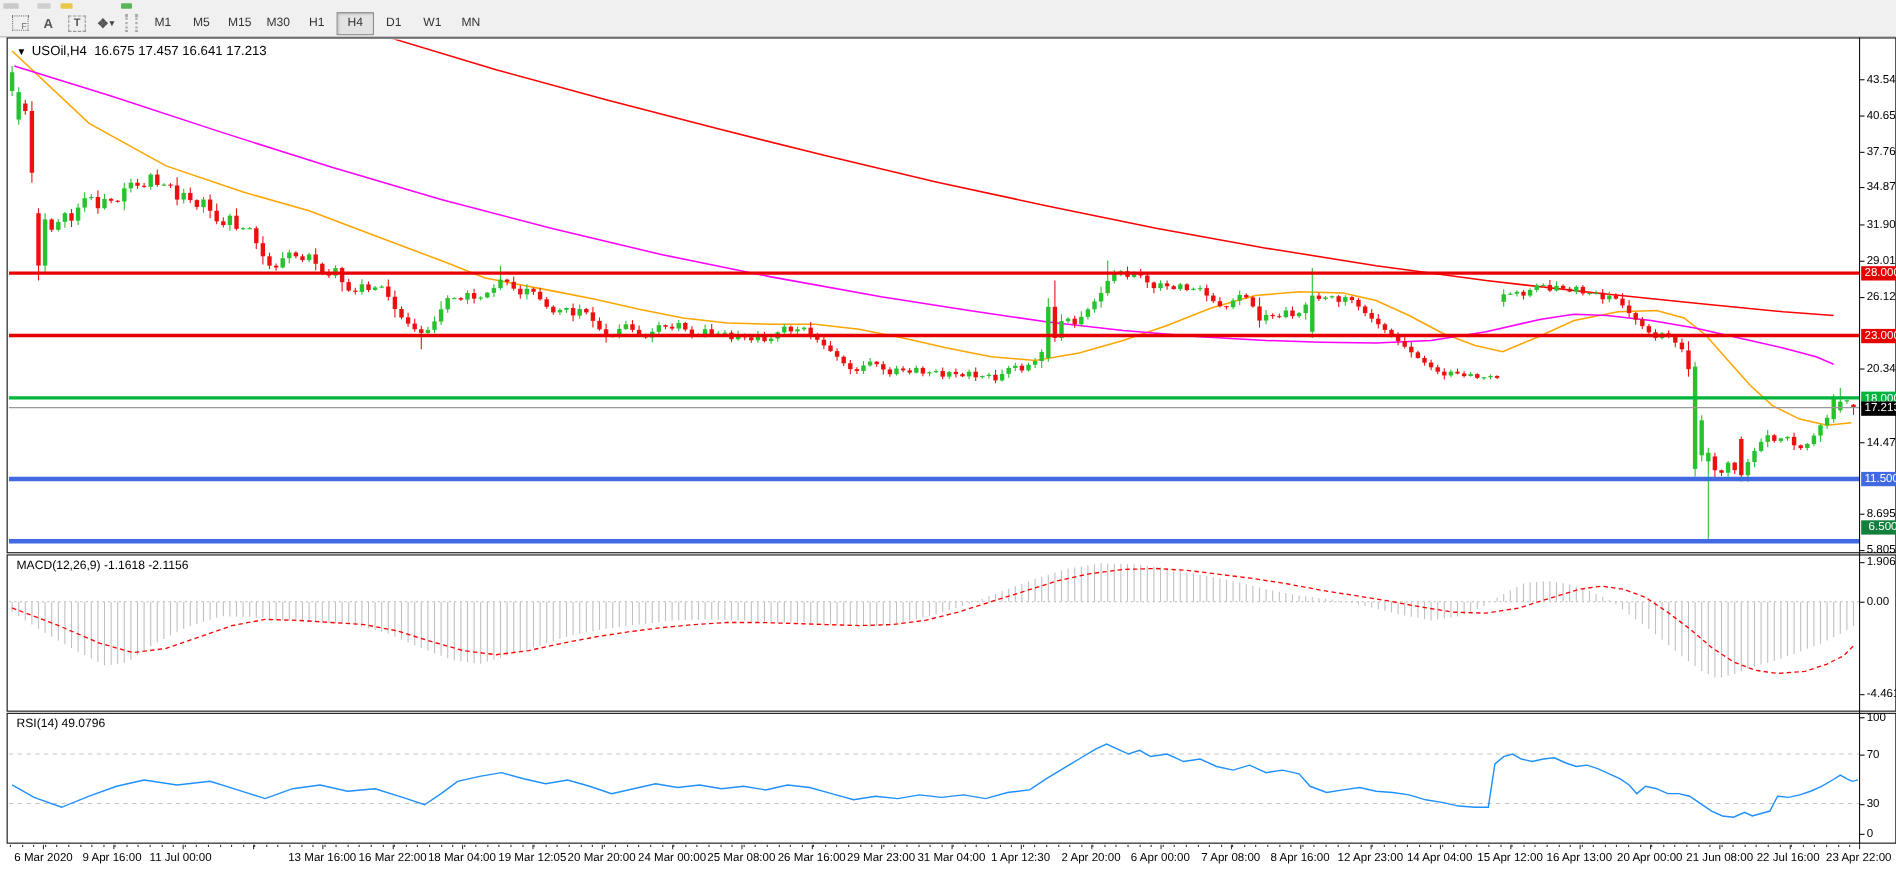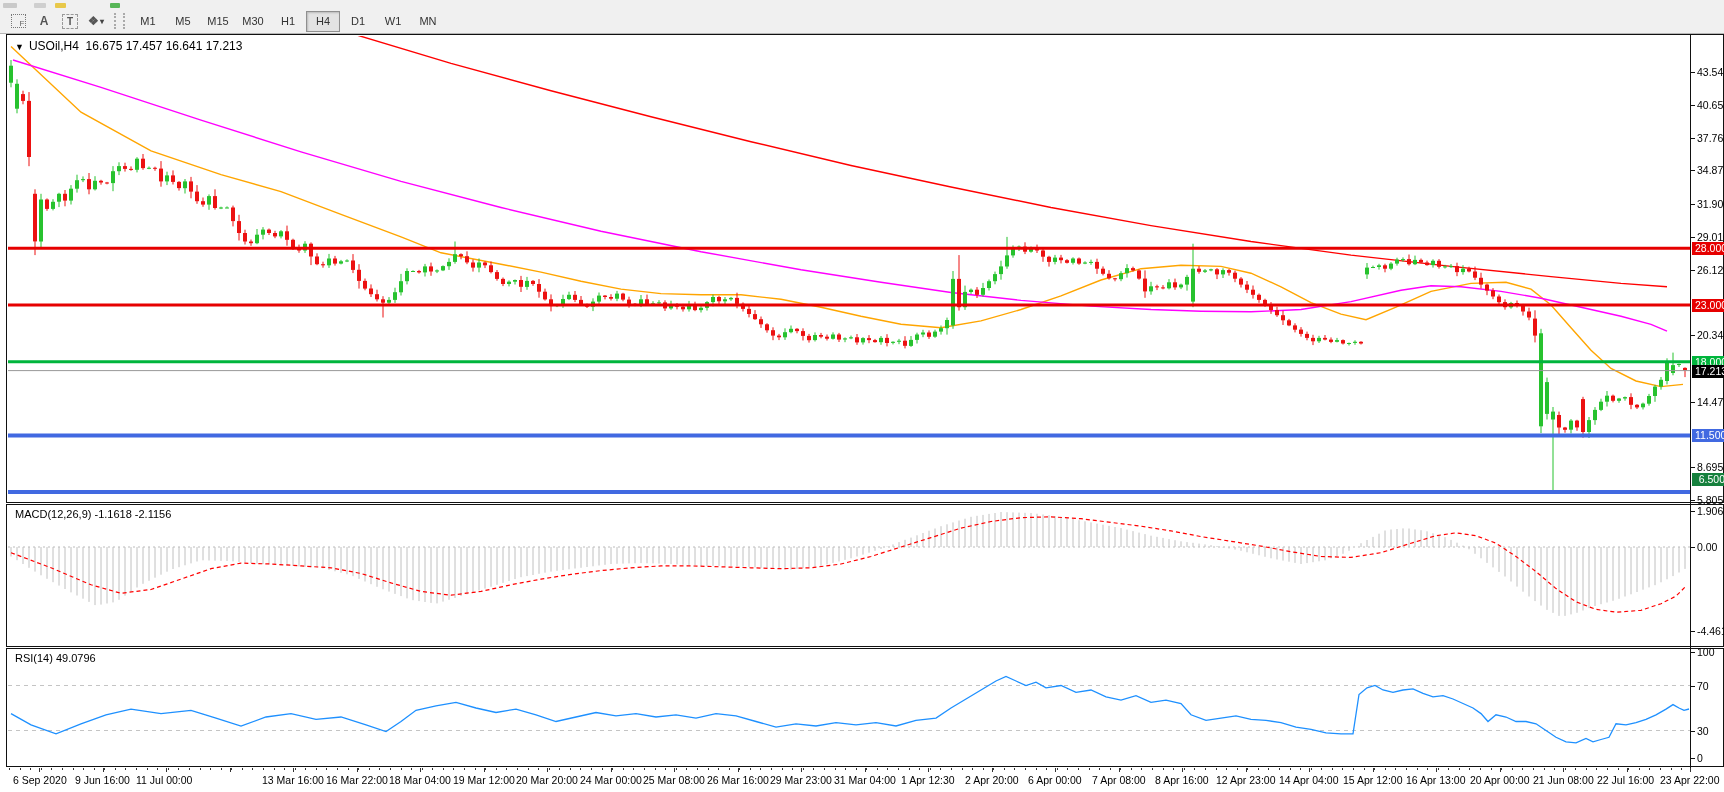--- a/index.html
+++ b/index.html
@@ -1146,35 +1146,35 @@
         <div class="tick" style="left: 1590px; height: 2px;"></div>
         <div class="tick" style="left: 1601px; height: 2px;"></div>
         <div class="tick" style="left: 1612px; height: 2px;"></div>
         <div class="tick" style="left: 1622px; height: 2px;"></div>
         <div class="tick" style="left: 1633px; height: 2px;"></div>
         <div class="tick" style="left: 1643px; height: 2px;"></div>
         <div class="tick" style="left: 1654px; height: 2px;"></div>
         <div class="tick" style="left: 1665px; height: 2px;"></div>
         <div class="tick" style="left: 1675px; height: 2px;"></div>
         <div class="tick" style="left: 33px; height: 4px;"></div>
-        <div class="dlabel" style="left: 7px;">6 Sep 2020</div>
+        <div class="dlabel" style="left: 7px;">6 Mar 2020</div>
         <div class="tick" style="left: 97px; height: 4px;"></div>
-        <div class="dlabel" style="left: 69px;">9 Jun 16:00</div>
+        <div class="dlabel" style="left: 69px;">9 Apr 16:00</div>
         <div class="tick" style="left: 160px; height: 4px;"></div>
         <div class="dlabel" style="left: 130px;">11 Jul 00:00</div>
         <div class="tick" style="left: 224px; height: 4px;"></div>
         <div class="dlabel" style="left: 193px; margin-top: 24px;">12 Mar 08:00</div>
         <div class="tick" style="left: 287px; height: 4px;"></div>
         <div class="dlabel" style="left: 256px;">13 Mar 16:00</div>
         <div class="tick" style="left: 351px; height: 4px;"></div>
         <div class="dlabel" style="left: 320px;">16 Mar 22:00</div>
         <div class="tick" style="left: 414px; height: 4px;"></div>
         <div class="dlabel" style="left: 383px;">18 Mar 04:00</div>
         <div class="tick" style="left: 478px; height: 4px;"></div>
-        <div class="dlabel" style="left: 447px;">19 Mar 12:00</div>
+        <div class="dlabel" style="left: 447px;">19 Mar 12:05</div>
         <div class="tick" style="left: 541px; height: 4px;"></div>
         <div class="dlabel" style="left: 510px;">20 Mar 20:00</div>
         <div class="tick" style="left: 605px; height: 4px;"></div>
         <div class="dlabel" style="left: 574px;">24 Mar 00:00</div>
         <div class="tick" style="left: 668px; height: 4px;"></div>
         <div class="dlabel" style="left: 637px;">25 Mar 08:00</div>
         <div class="tick" style="left: 732px; height: 4px;"></div>
         <div class="dlabel" style="left: 701px;">26 Mar 16:00</div>
         <div class="tick" style="left: 795px; height: 4px;"></div>
         <div class="dlabel" style="left: 764px;">29 Mar 23:00</div>

